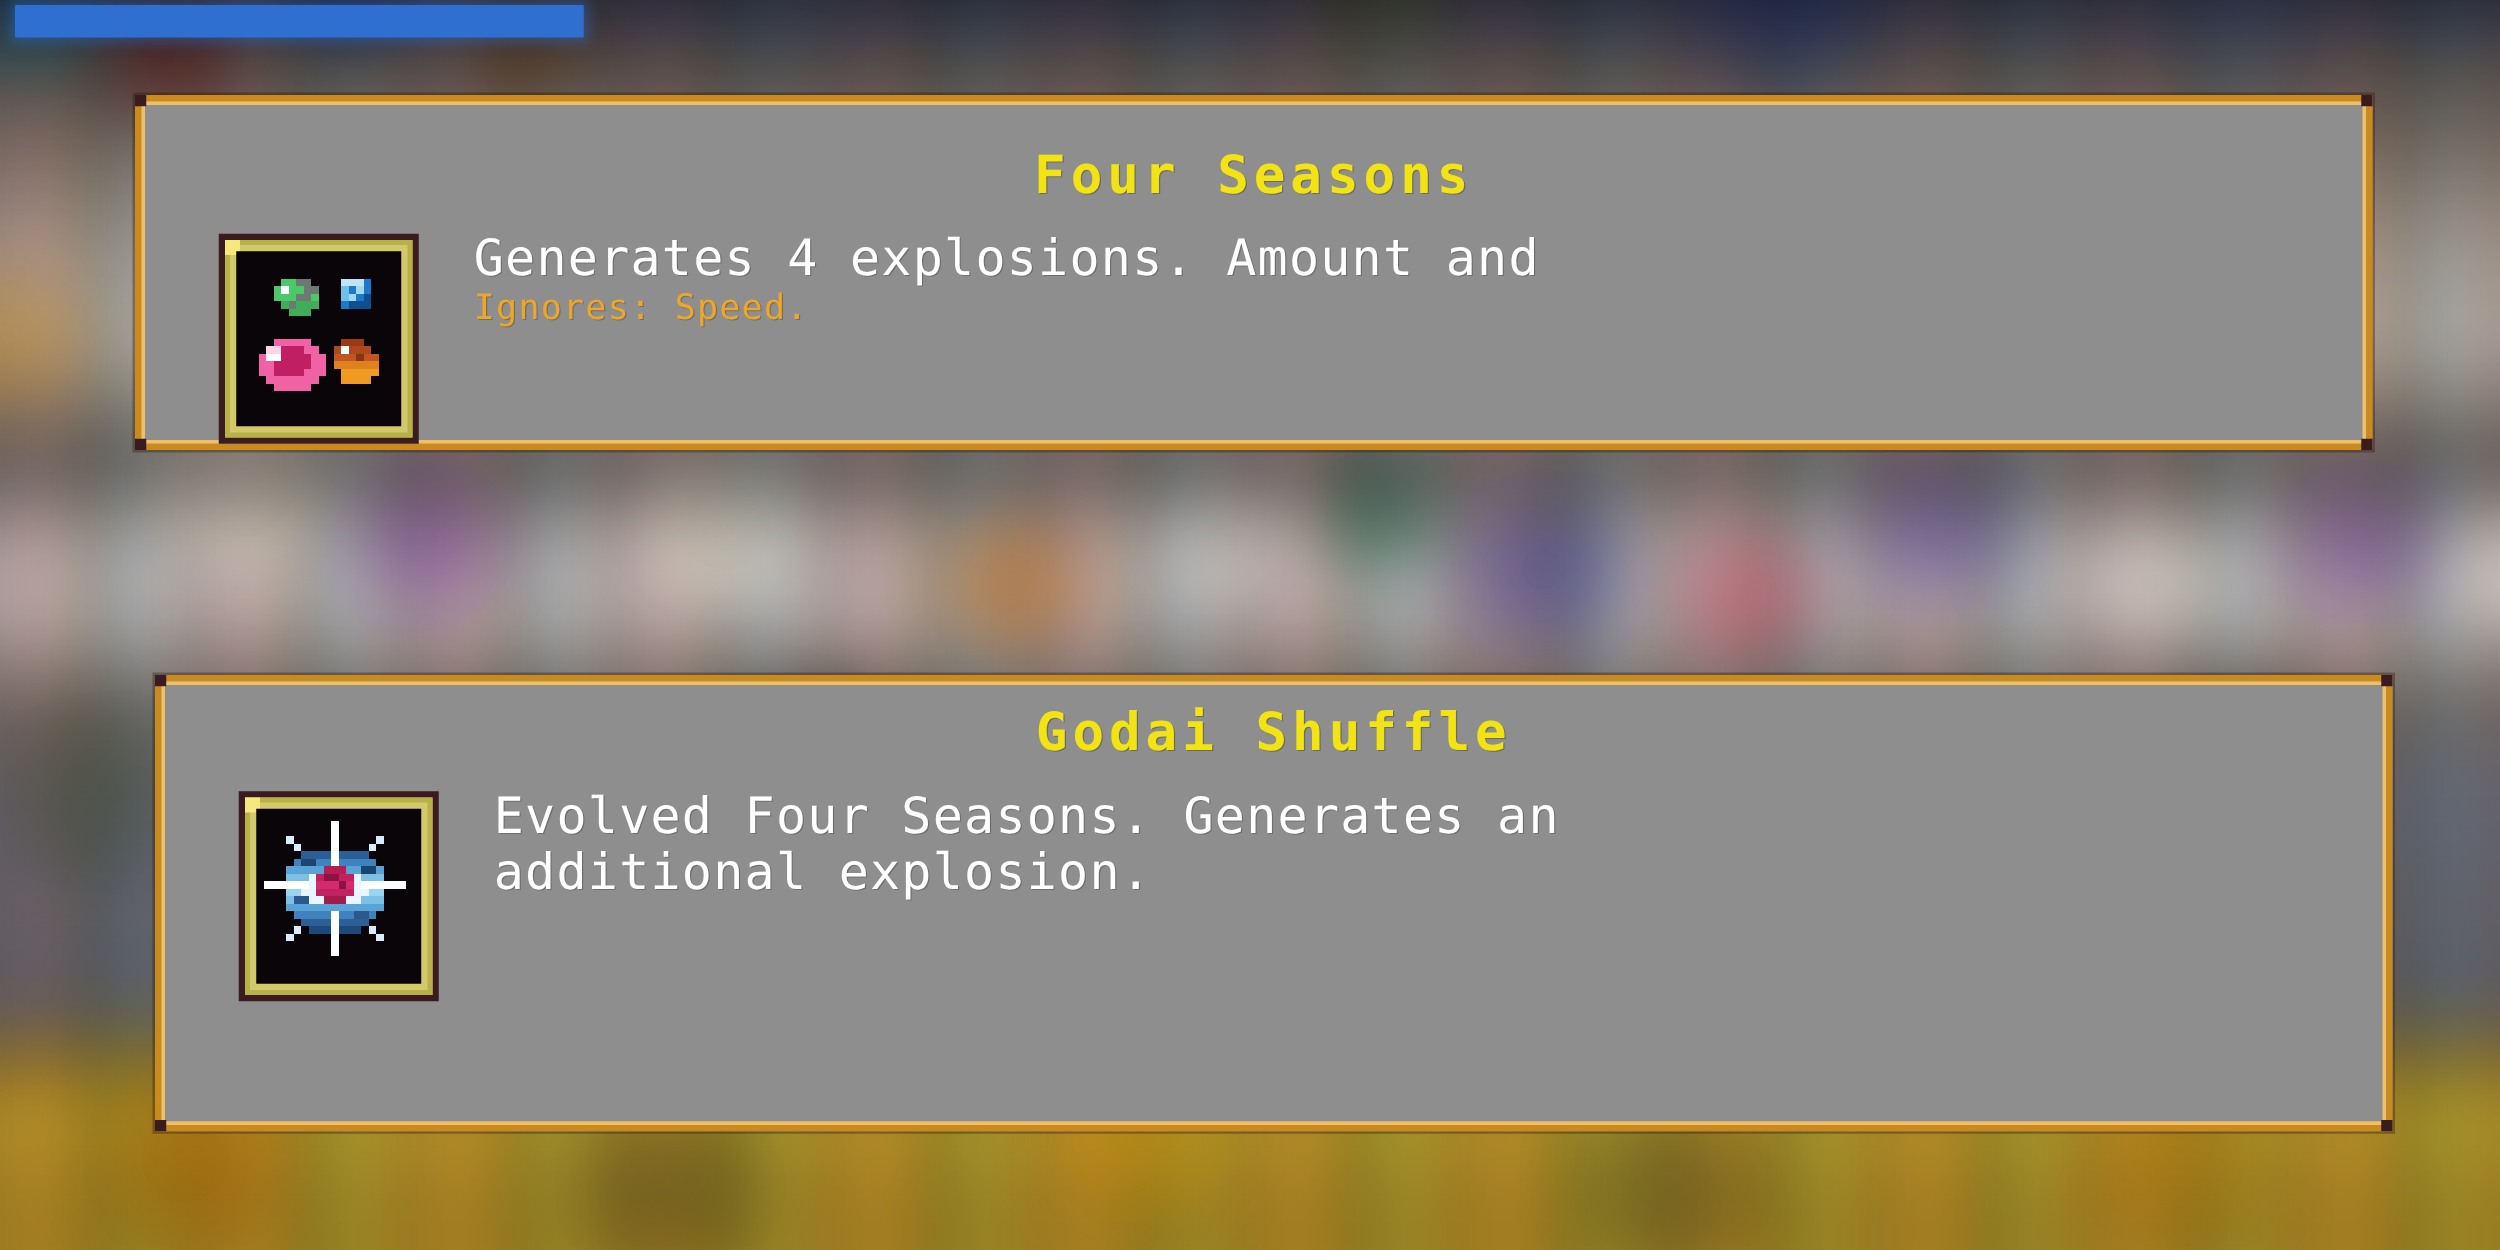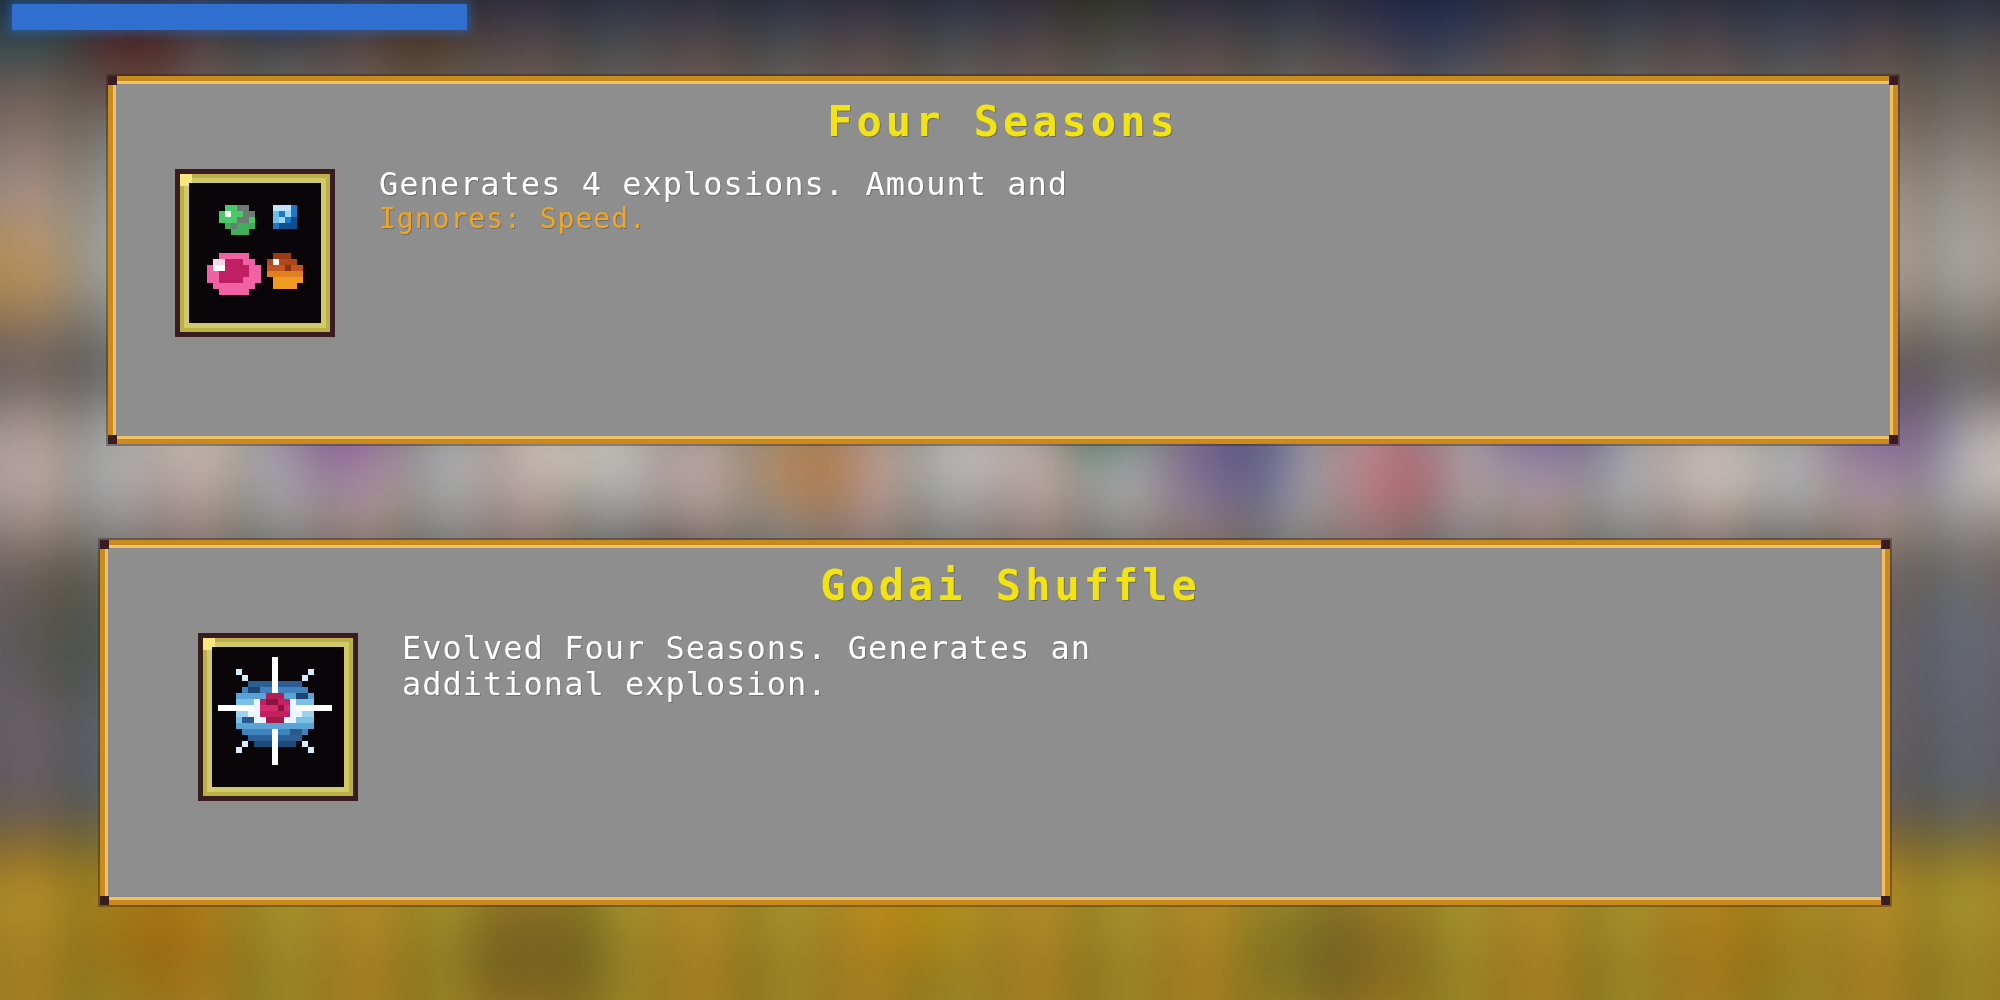--- a/index.html
+++ b/index.html
@@ -135,22 +135,22 @@
     pointer-events:none;
   }
   .panel::before { left:-5px; top:-5px; }
   .panel::after  { right:-5px; top:-5px; }
   .corner-b-l, .corner-b-r {
     position:absolute; width:9px; height:9px; background:#3a1c20;
   }
   .corner-b-l { left:-5px; bottom:-5px; }
   .corner-b-r { right:-5px; bottom:-5px; }
 
-  #panel-four-seasons { left:108px; top:76px;  width:1790px; height:368px; }
-  #panel-godai-shuffle{ left:100px; top:540px; width:1790px; height:365px;padding-left:31px; }
+  #panel-four-seasons { left:108px; top:76px;  width:1790px; height:284px;justify-content:flex-end; }
+  #panel-godai-shuffle{ left:124px; top:540px; width:1790px; height:365px; }
 
   .panel-title {
     text-align:center;
     color:#f2e313;
     font-size:42px;
     font-weight:700;
     letter-spacing:4px;
     line-height:1;
     margin-top:20px;
     text-shadow:1px 1px 0 rgba(0,0,0,.25);
@@ -184,21 +184,21 @@
   }
   .icon-frame .inner {
     position:absolute; inset:14px;
     background:#0a0509;
     overflow:hidden;
   }
 
   .desc { margin-left:44px; padding-top:2px; }
   .desc-line {
     color:#ffffff;
-    font-size:32px;
+    font-size:40px;
     line-height:1.12;
     letter-spacing:1px;
     white-space:pre;
     text-shadow:1px 1px 0 rgba(0,0,0,.22);
   }
   .desc-note {
     color:#efa626;
     font-size:28px;
     line-height:1.12;
     letter-spacing:1px;

